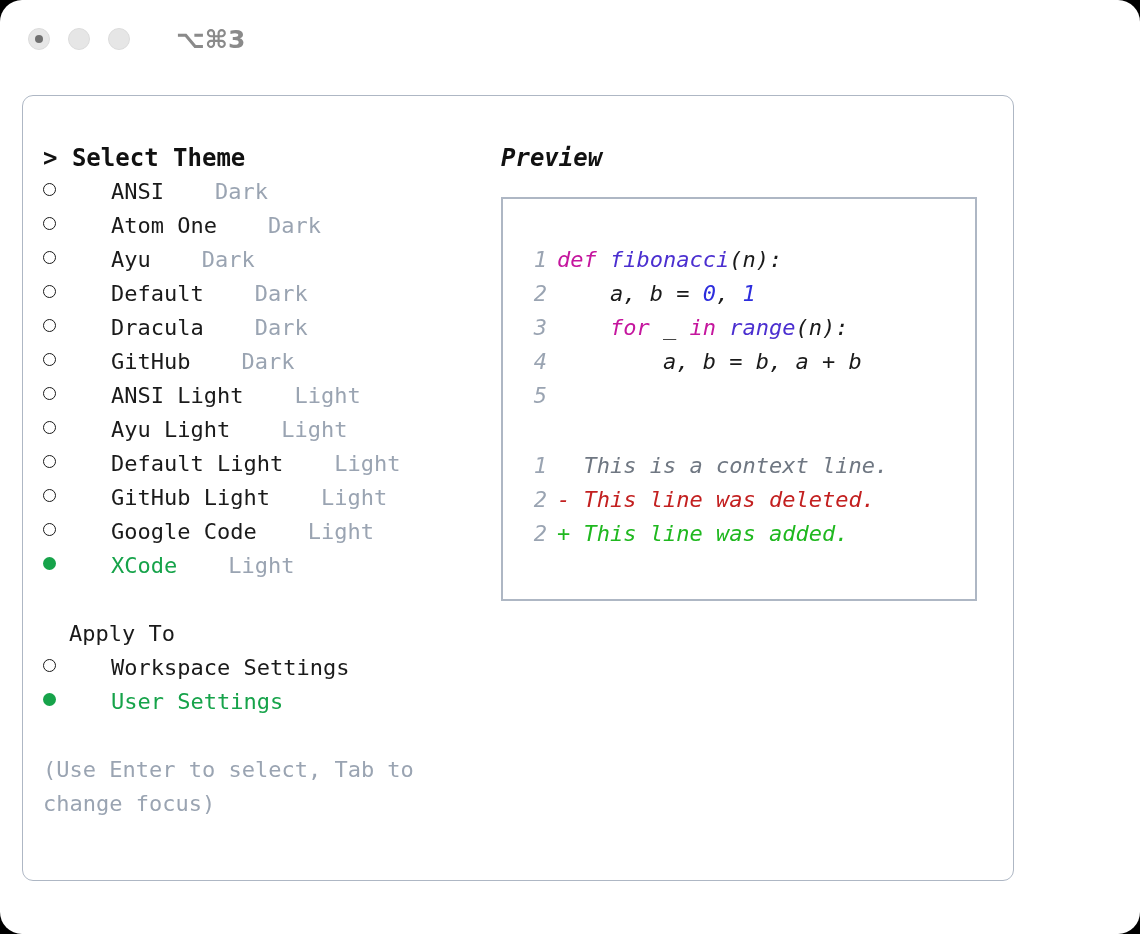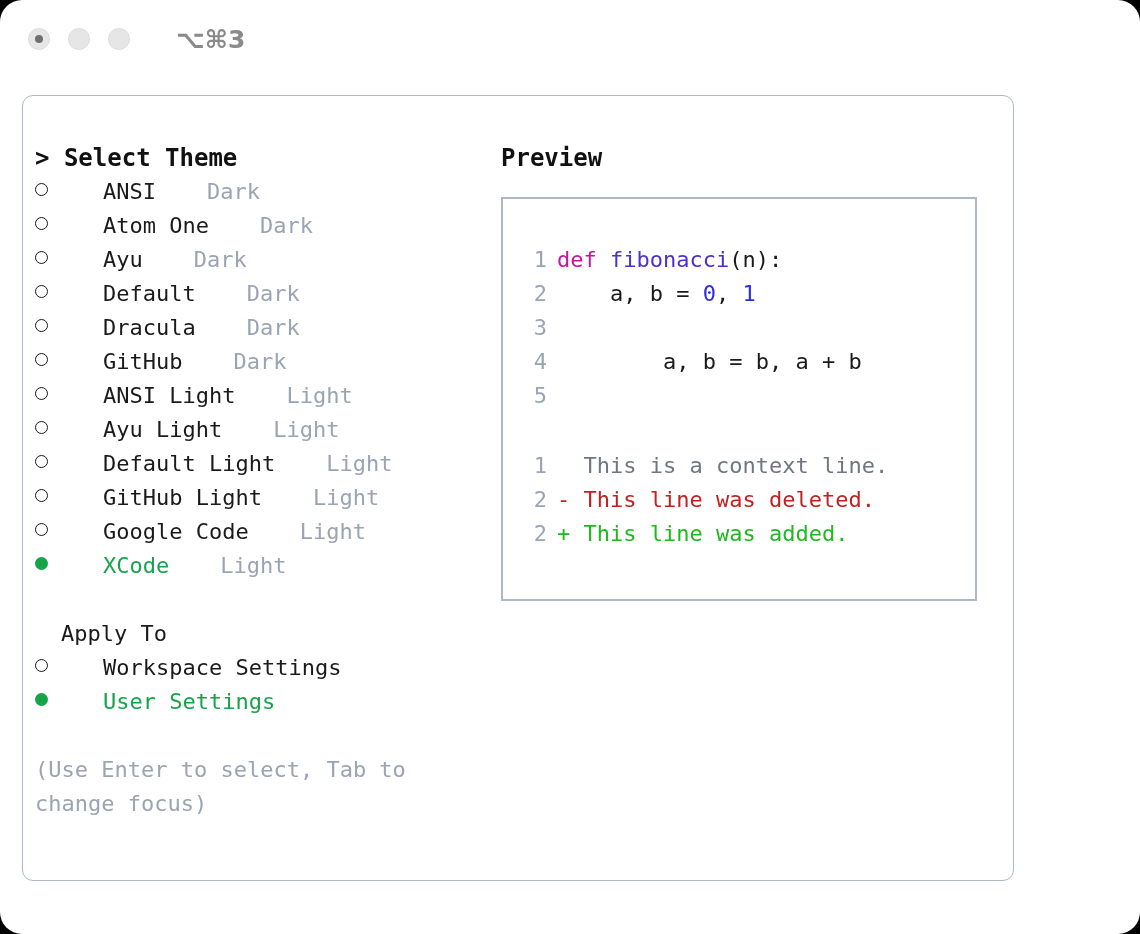--- a/index.html
+++ b/index.html
@@ -83,21 +83,21 @@
   .columns {
     position: absolute;
     left: 0; top: 0;
     width: 100%;
     height: 100%;
   }
 
   
   .left-col {
     position: absolute;
-    left: 12px;
+    left: 20px;
     top: 45px;
     width: 440px;
   }
 
   .section-title {
     font-size: 24px;
     font-weight: bold;
     color: #111111;
     line-height: 34px;
     white-space: pre;
@@ -169,20 +169,21 @@
     width: 400px;
     white-space: pre-wrap;
   }
 
   
   .right-col {
     position: absolute;
     left: 478px;
     top: 45px;
     width: 500px;
+    font-style: italic;
   }
   .preview-title {
     font-size: 24px;
     font-weight: bold;
     color: #111111;
     line-height: 34px;
   }
   .preview-box {
     margin-top: 22px;
     width: 476px;
@@ -355,20 +356,21 @@
               <span class="code-txt"><span class="tok-kw">def </span><span class="tok-fn">fibonacci</span><span class="tok-plain">(n):</span></span>
             </div>
 
             <div class="code-line">
               <span class="lineno">2</span>
               <span class="code-txt"><span class="tok-plain">    a, b = </span><span class="tok-num">0</span><span class="tok-plain">, </span><span class="tok-num">1</span></span>
             </div>
 
             <div class="code-line">
               <span class="lineno">3</span>
+              <span class="code-txt"><span class="tok-plain">    </span><span class="tok-kw">for</span><span class="tok-plain"> _ </span><span class="tok-kw">in</span><span class="tok-plain"> </span><span class="tok-fn">range</span><span class="tok-plain">(n):</span></span>
             </div>
 
             <div class="code-line">
               <span class="lineno">4</span>
               <span class="code-txt"><span class="tok-plain">        a, b = b, a + b</span></span>
             </div>
 
             <div class="code-line">
               <span class="lineno">5</span>
             </div>

